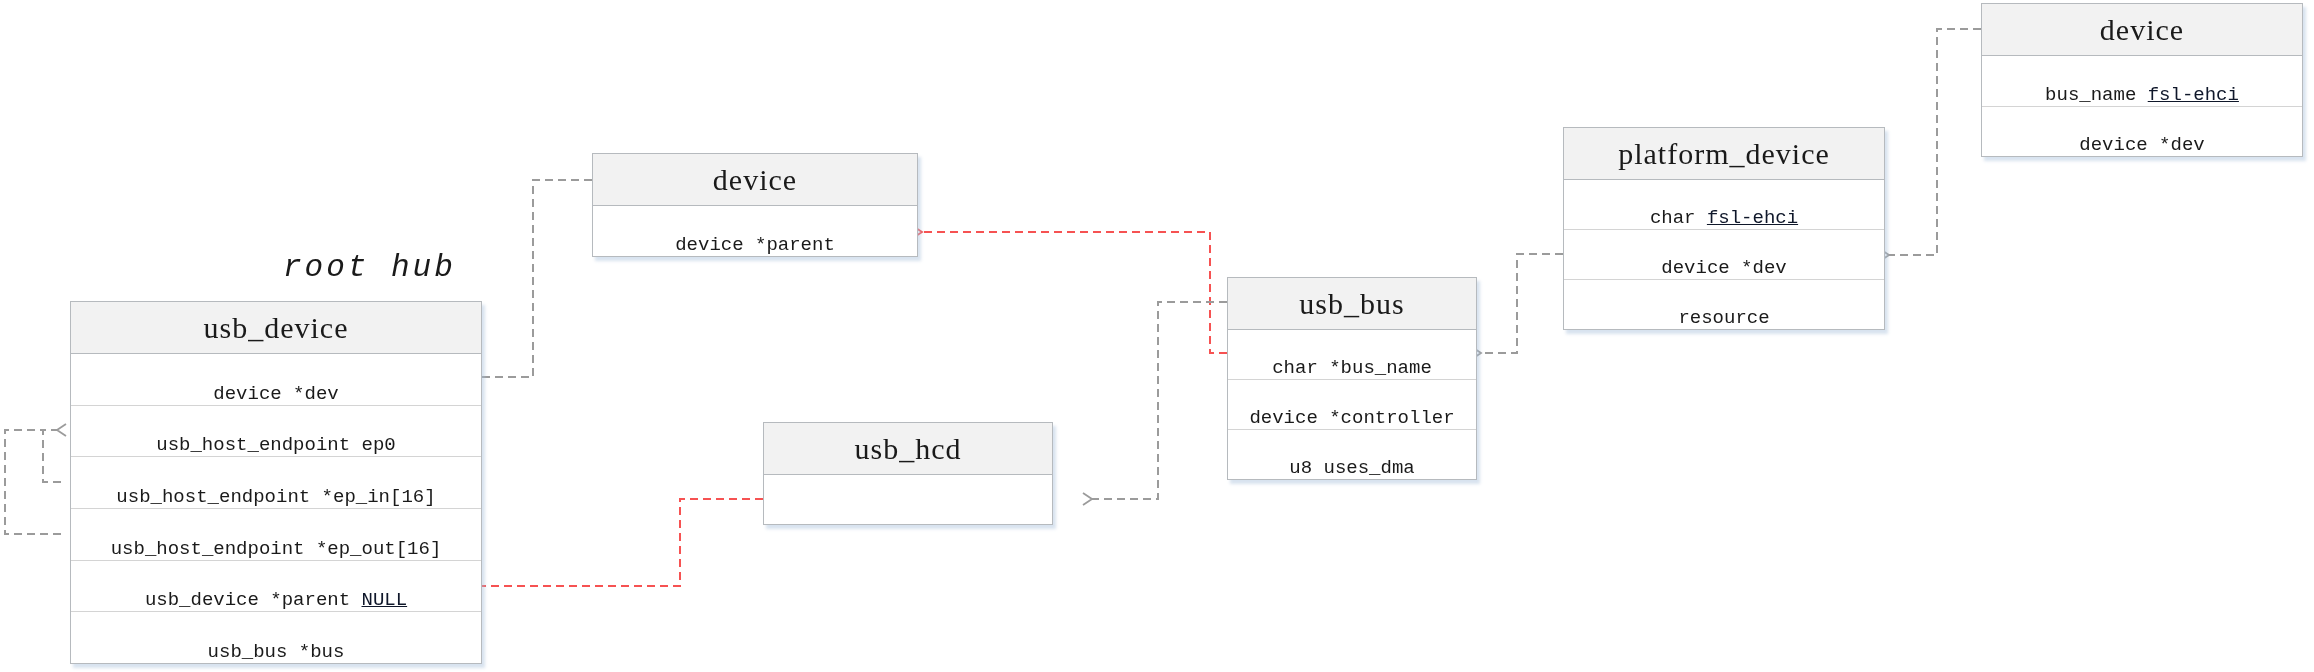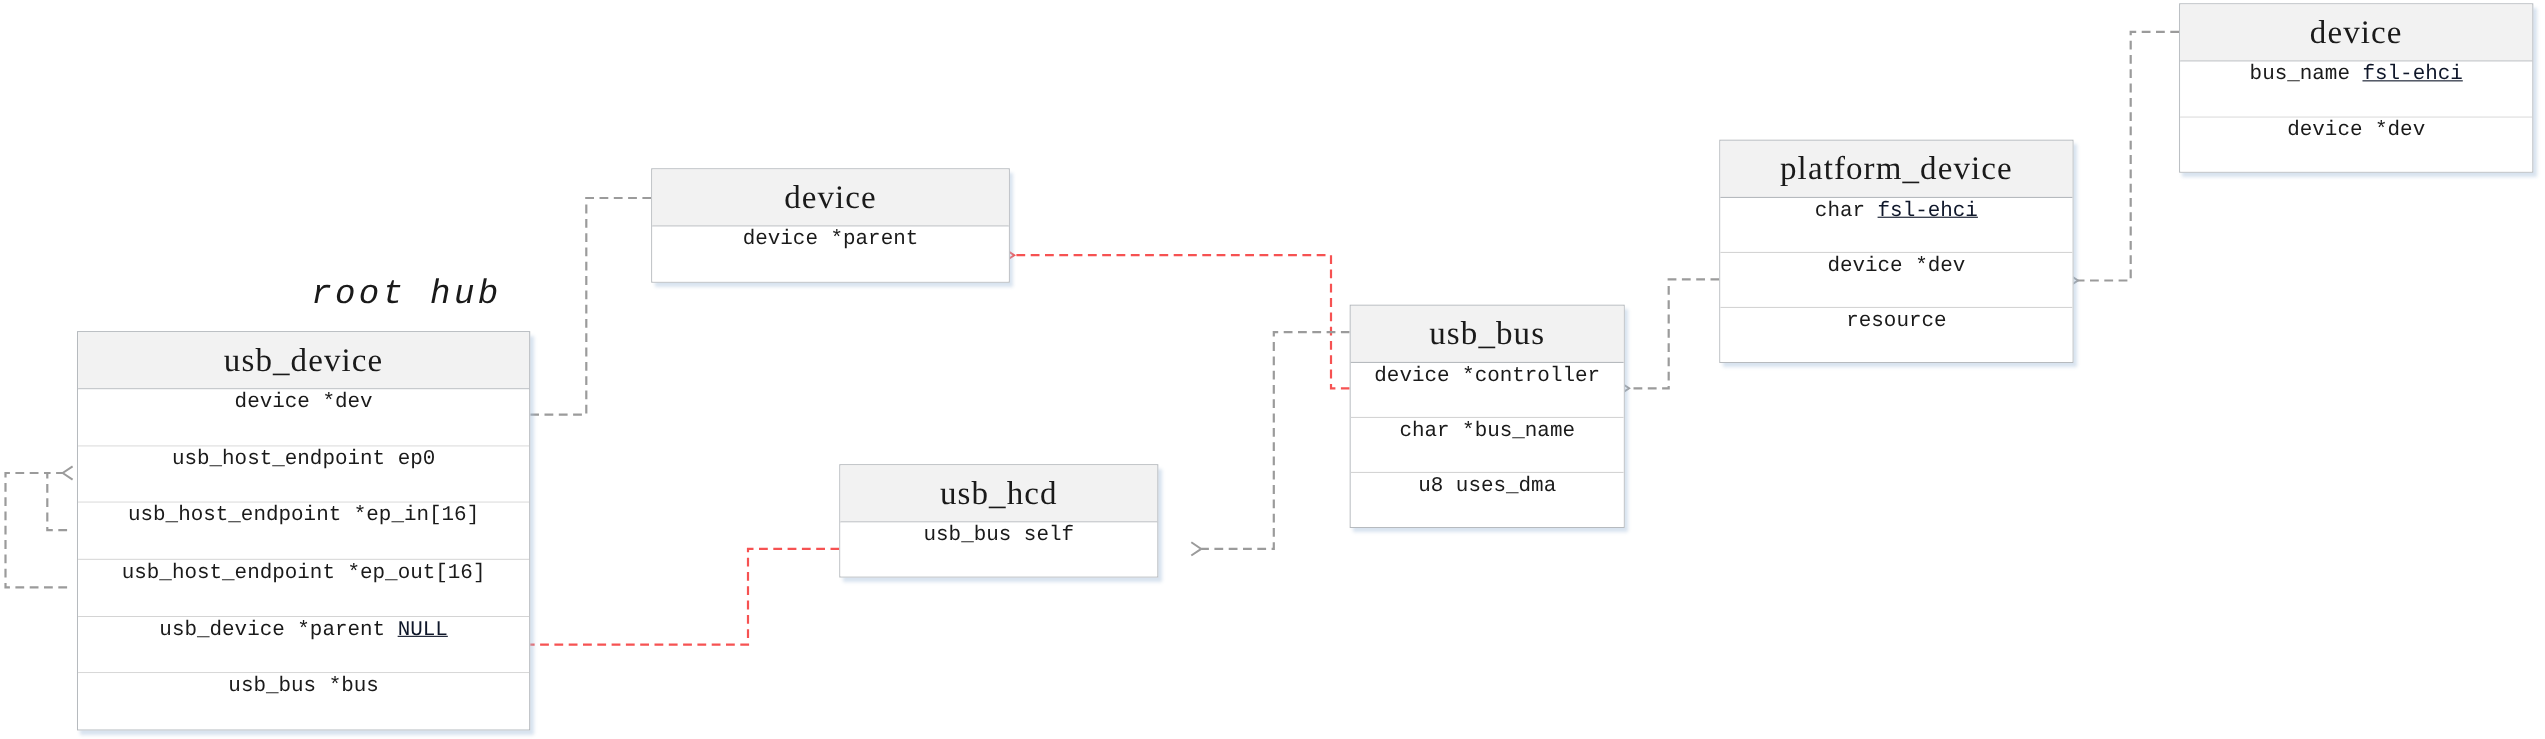--- a/index.html
+++ b/index.html
@@ -41,21 +41,21 @@
     background: #f2f2f2;
     border-bottom: 1px solid #b6babe;
     font-size: 30px;
     letter-spacing: 1px;
     white-space: nowrap;
     font-family: Liberation Serif, serif;
   }
   .box-row {
     flex: 1 1 auto;
     display: flex;
-    align-items: flex-start;
+    align-items: flex-end;
     justify-content: center;
     font-size: 19px;
     border-bottom: 1px solid #d4d4d4;
     background: #ffffff;
     white-space: pre;
   }
   .box-row:last-child { border-bottom: none; }
   .hl { color: #0f172a; text-decoration: underline; }
 </style>
 </head>
@@ -116,32 +116,29 @@
 
   <div class="box" style="left:592px; top:153px; width:326px; height:104px;">
     <div class="box-header">device</div>
     <div class="box-row">
       <span>device *parent</span><span class="hl"></span>
     </div>
   </div>
 
   <div class="box" style="left:763px; top:422px; width:290px; height:103px;">
     <div class="box-header">usb_hcd</div>
-    <div class="box-row">
-      <span>usb_bus self</span><span class="hl"></span>
-    </div>
   </div>
 
   <div class="box" style="left:1227px; top:277px; width:250px; height:203px;">
     <div class="box-header">usb_bus</div>
     <div class="box-row">
-      <span>device *controller</span><span class="hl"></span>
+      <span>char *bus_name</span><span class="hl"></span>
     </div>
     <div class="box-row">
-      <span>char *bus_name</span><span class="hl"></span>
+      <span>device *controller</span><span class="hl"></span>
     </div>
     <div class="box-row">
       <span>u8 uses_dma</span><span class="hl"></span>
     </div>
   </div>
 
   <div class="box" style="left:1563px; top:127px; width:322px; height:203px;">
     <div class="box-header">platform_device</div>
     <div class="box-row">
       <span>char </span><span class="hl">fsl-ehci</span>

